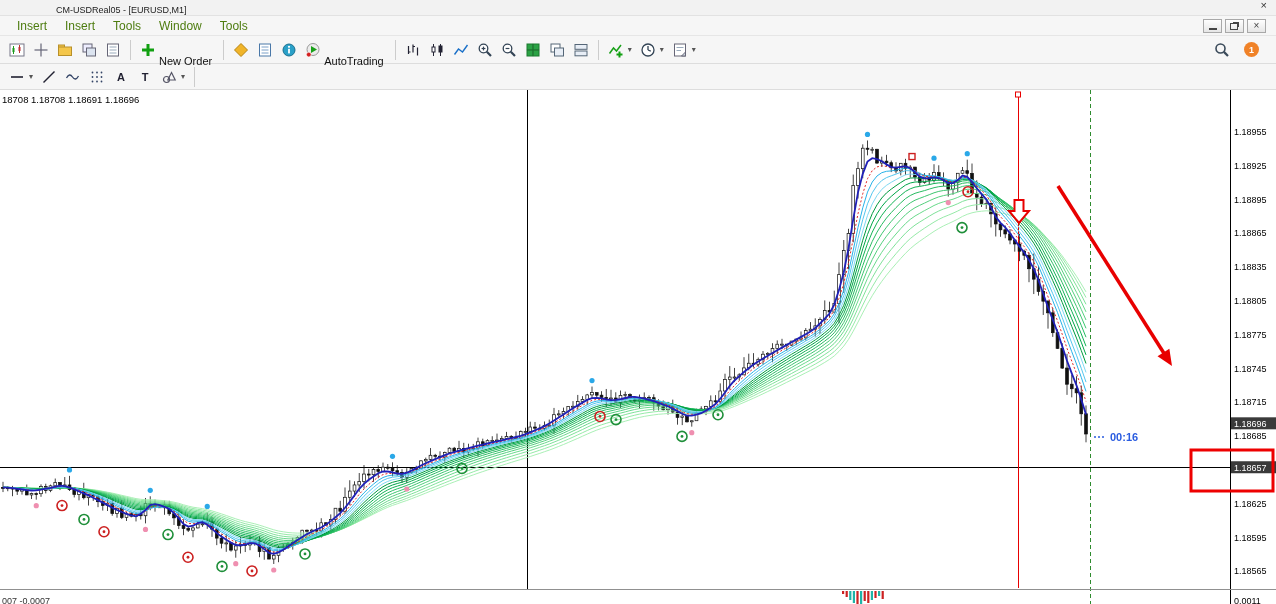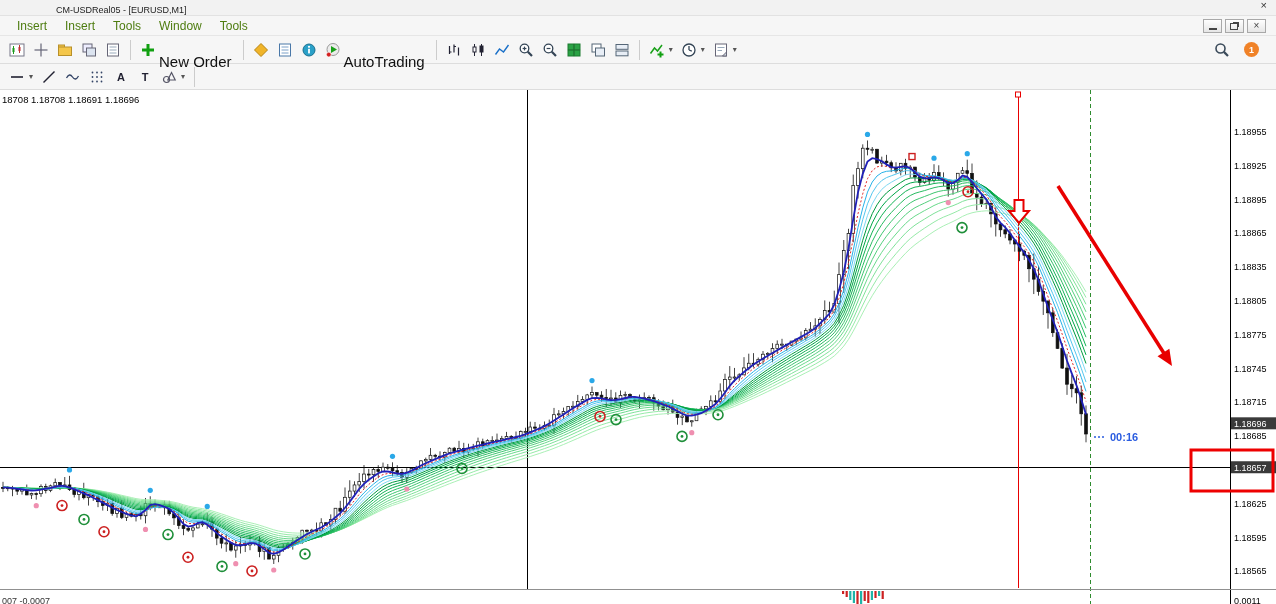--- a/index.html
+++ b/index.html
@@ -18,21 +18,21 @@
   .win-btn{width:19px;height:14px;border:1px solid #a8a8a8;background:linear-gradient(#fefefe,#e6e6e6);
     font-size:10px;line-height:12px;text-align:center;color:#444;display:flex;align-items:center;justify-content:center;}
   .minbar{width:8px;height:2px;background:#444;margin-top:7px;}
   .restbox{width:8px;height:7px;border:1px solid #444;box-shadow:2px -2px 0 -1px #444;margin-top:2px;margin-right:2px;}
 
   .toolbar{height:28px;background:#f6f6f6;display:flex;align-items:center;padding:0 5px;border-bottom:1px solid #ddd;}
   .toolbar2{height:26px;}
   .tb-left{display:flex;align-items:center;}
   .tb-btn{height:22px;min-width:22px;display:inline-flex;align-items:center;justify-content:center;gap:3px;padding:0 3px;border-radius:2px;}
   .tb-btn svg{display:block;}
-  .tb-btn .lbl{font-size:15px;color:#111;white-space:nowrap;padding-right:2px;margin-top:23px;}
+  .tb-btn .lbl{font-size:11px;color:#111;white-space:nowrap;padding-right:2px;margin-top:23px;}
   .tb-sep{width:1px;height:20px;background:#ccc;margin:0 5px;display:inline-block;}
   .dd{font-size:8px;color:#555;margin-left:1px;}
   .right-spacer{margin-left:auto;display:flex;align-items:center;gap:6px;padding-right:8px;}
   .notif-badge{width:15px;height:15px;border-radius:50%;background:#f08228;color:#fff;font-size:9px;font-weight:bold;
     display:flex;align-items:center;justify-content:center;}
 
   .tf-group{display:flex;align-items:center;margin-left:10px;}
   .tf-btn{min-width:27px;height:19px;font-size:10px;color:#222;display:inline-flex;align-items:center;justify-content:center;border:1px solid transparent;}
   .tf-btn.active{border:1px solid #999;background:#e2e2e2;box-shadow:inset 1px 1px 2px rgba(0,0,0,.2);}
 

